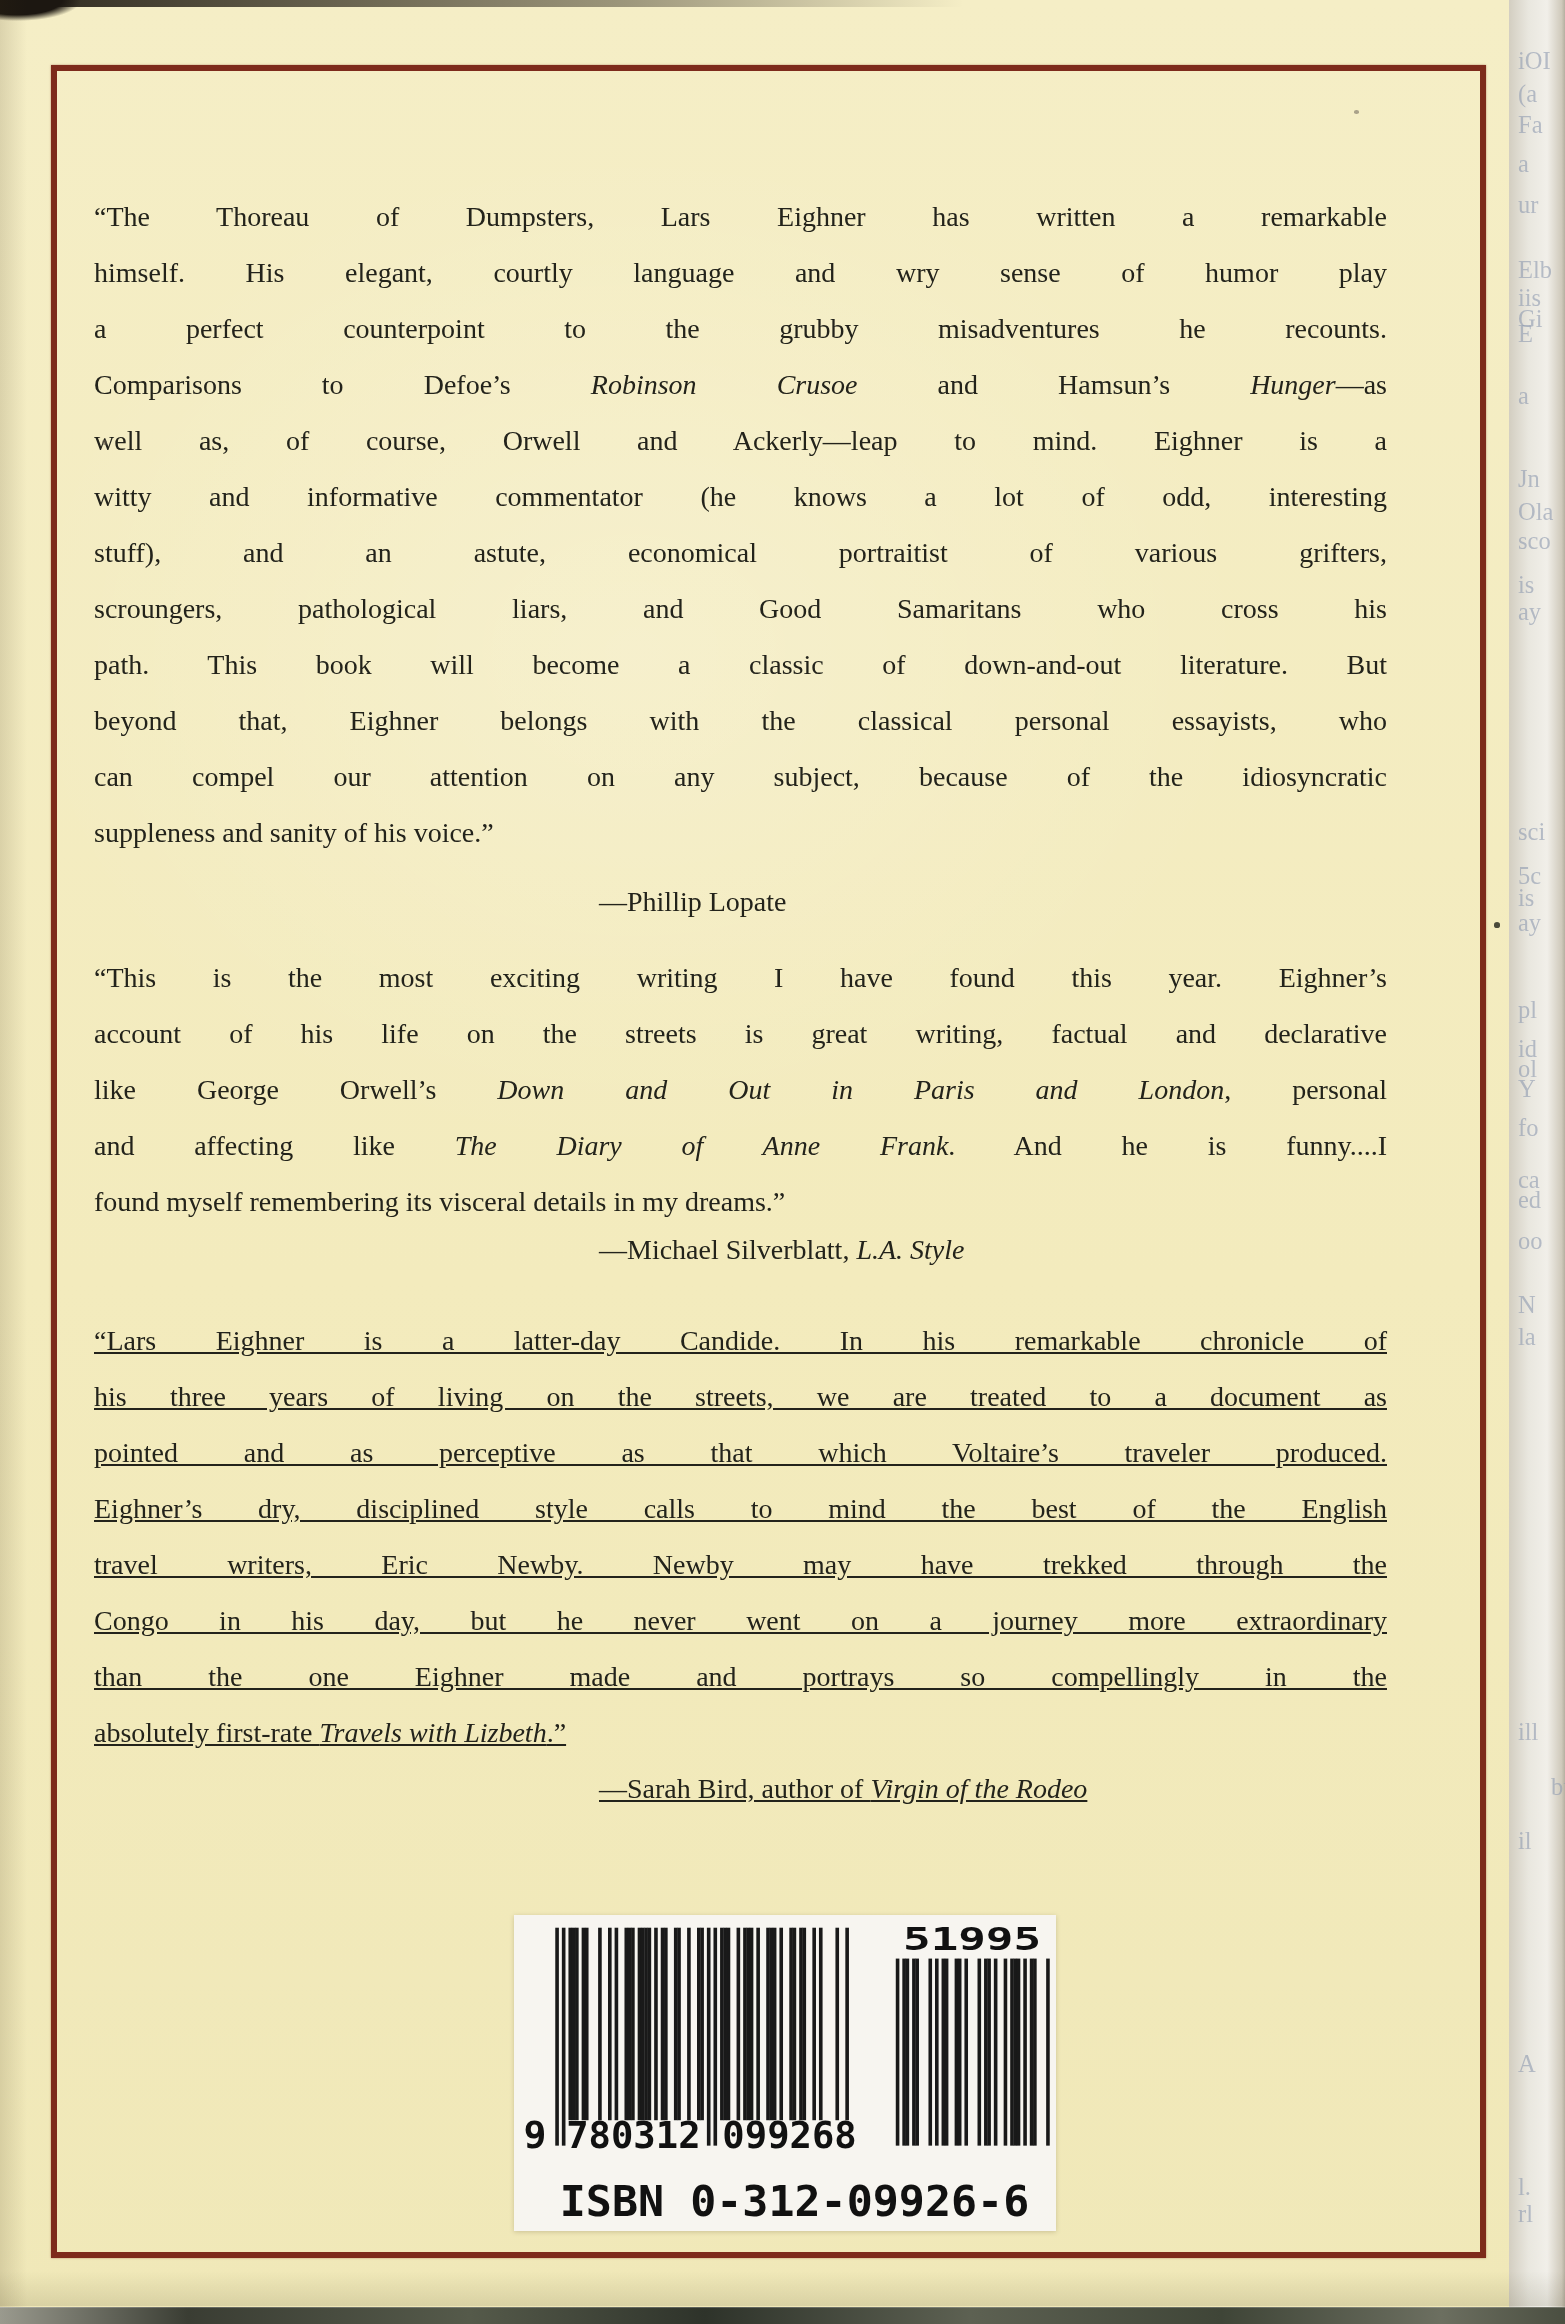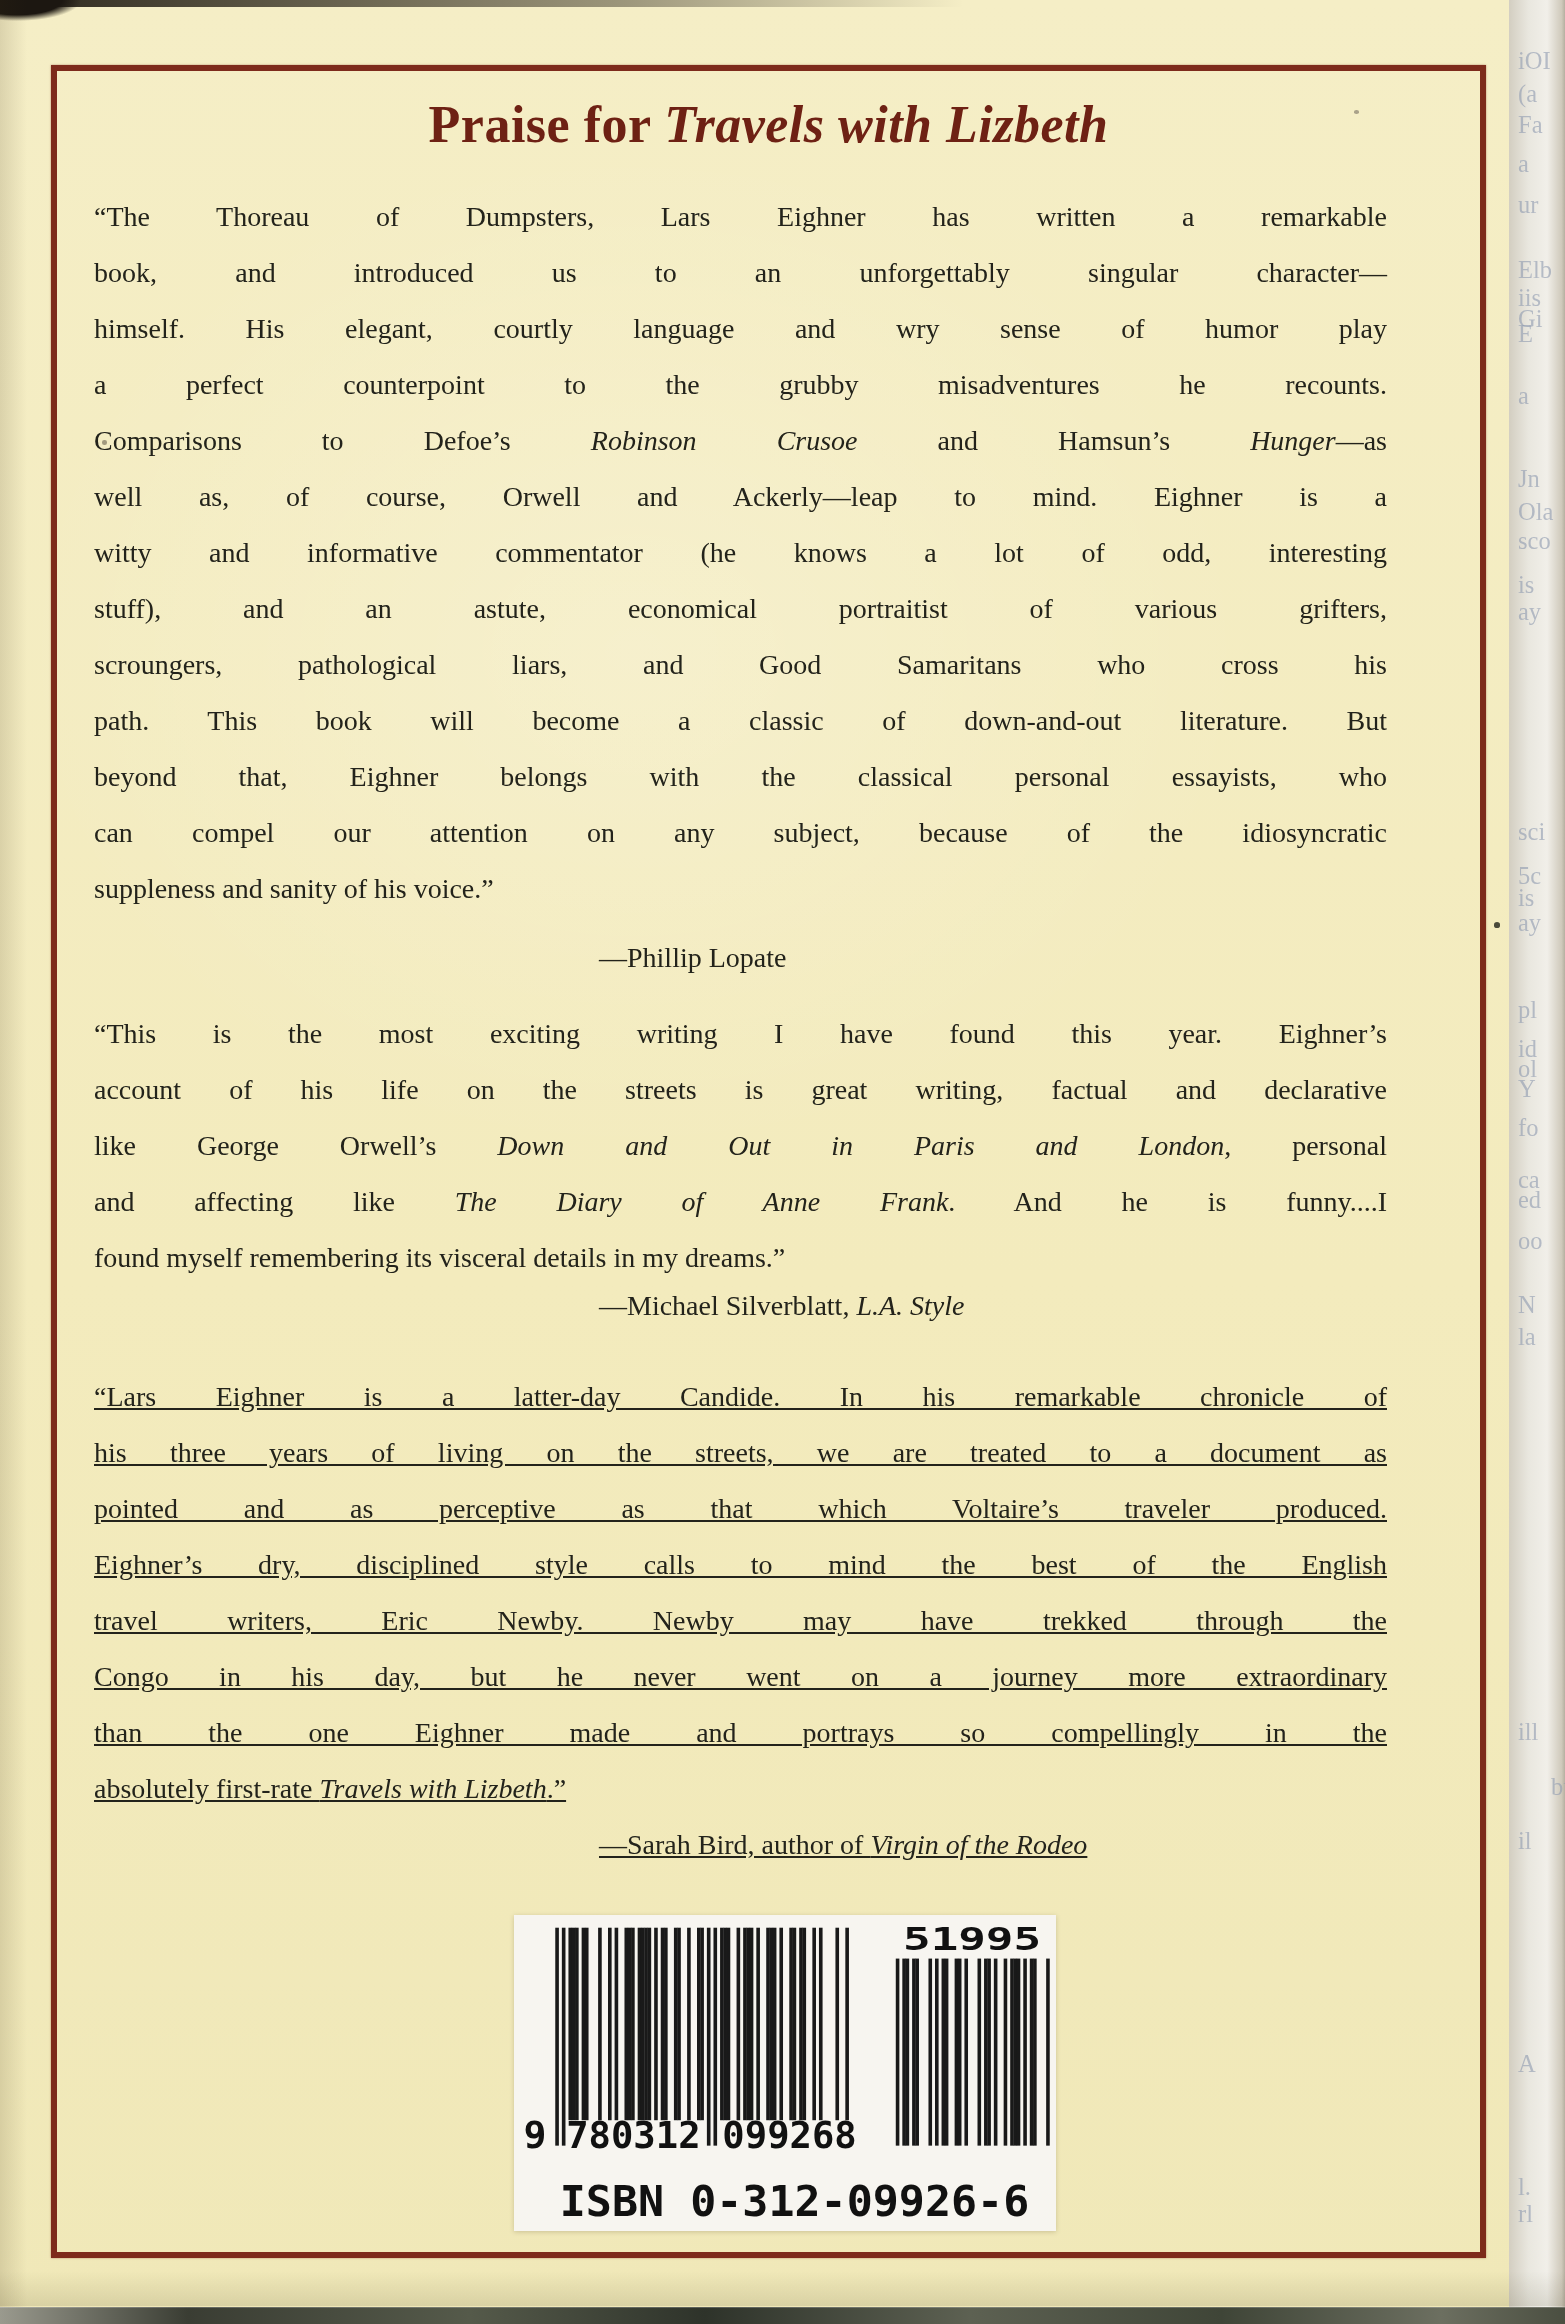--- a/index.html
+++ b/index.html
@@ -73,26 +73,24 @@
 </head>
 <body>
 
 <div class="jacket">
   <div class="top-edge"></div>
   <div class="corner-blob"></div>
   <div class="left-shade"></div>
 
   <div class="frame"></div>
 
-  <div class="title"><span>Praise for </span><span class="it">Travels with Lizbeth</span></div>
 
   <div class="quotes">
       <div class="quote q0">
         <div class="jline"><span>“The Thoreau of Dumpsters, Lars Eighner has written a remarkable</span></div>
-        <div class="jline"><span>book, and introduced us to an unforgettably singular character—</span></div>
         <div class="jline"><span>himself. His elegant, courtly language and wry sense of humor play</span></div>
         <div class="jline"><span>a perfect counterpoint to the grubby misadventures he recounts.</span></div>
         <div class="jline"><span>Comparisons to Defoe’s </span><span class="it">Robinson Crusoe</span><span> and Hamsun’s </span><span class="it">Hunger</span><span>—as</span></div>
         <div class="jline"><span>well as, of course, Orwell and Ackerly—leap to mind. Eighner is a</span></div>
         <div class="jline"><span>witty and informative commentator (he knows a lot of odd, interesting</span></div>
         <div class="jline"><span>stuff), and an astute, economical portraitist of various grifters,</span></div>
         <div class="jline"><span>scroungers, pathological liars, and Good Samaritans who cross his</span></div>
         <div class="jline"><span>path. This book will become a classic of down-and-out literature. But</span></div>
         <div class="jline"><span>beyond that, Eighner belongs with the classical personal essayists, who</span></div>
         <div class="jline"><span>can compel our attention on any subject, because of the idiosyncratic</span></div>

